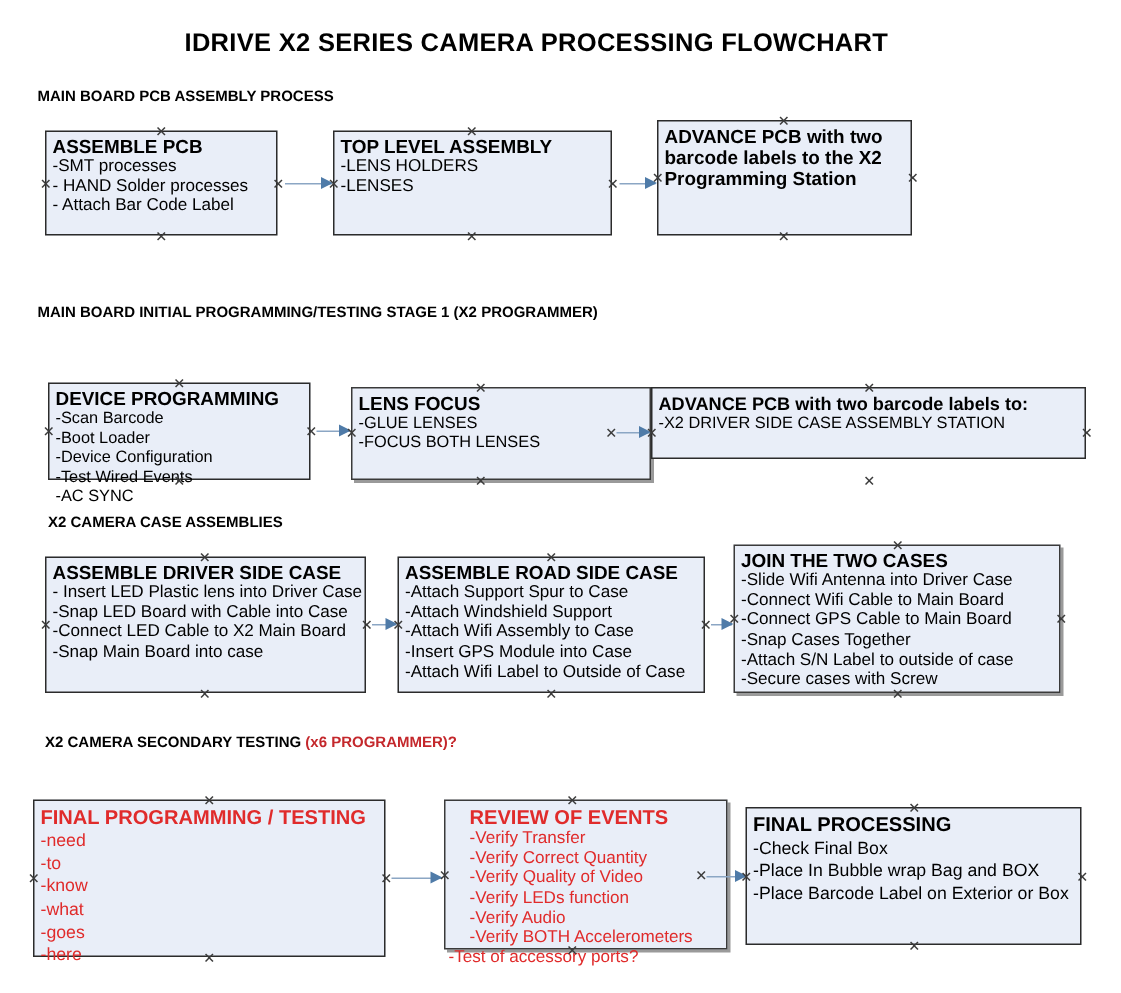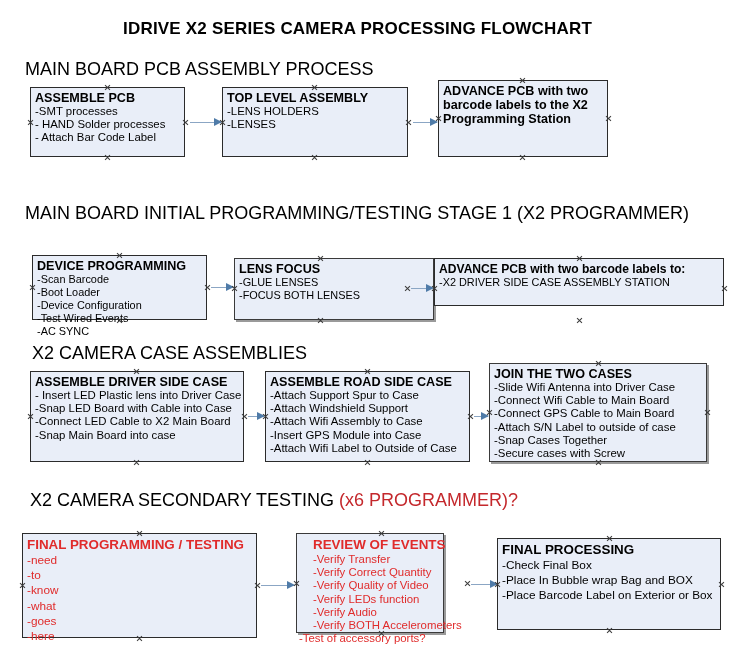--- a/index.html
+++ b/index.html
@@ -17,22 +17,22 @@
     position:absolute;
     font-weight:bold;
     color:#000000;
     white-space:nowrap;
     letter-spacing:0.2px;
   }
   .doc-title{font-size:17px;left:123px;top:19px;}
 
   .section-head{
     position:absolute;
-    font-weight:normal;
-    font-size:18px;
+    font-weight:bold;
+    font-size:10px;
     color:#000;
     white-space:nowrap;
   }
   .section-head .accent{color:#c4282c;}
 
   .node{
     position:absolute;
     background:#e9eef8;
     border:1px solid #2b2b2b;
     box-sizing:border-box;
@@ -246,22 +246,22 @@
     <div class="shaft"></div>
     <div class="head"></div>
   </div>
 
   <div class="node shadow" style="left:489px;top:363px;width:218px;height:99px;">
     <div class="hd">JOIN THE TWO CASES</div>
     <ul>
       <li>-Slide Wifi Antenna into Driver Case</li>
       <li>-Connect Wifi Cable to Main Board</li>
       <li>-Connect GPS Cable to Main Board</li>
+      <li>-Snap Cases Together</li>
       <li>-Attach S/N Label to outside of case</li>
-      <li>-Snap Cases Together</li>
       <li>-Secure cases with Screw</li>
     </ul>
   </div>
   <div class="handle" style="left:595px;top:360px;"></div>
   <div class="handle" style="left:595px;top:459px;"></div>
   <div class="handle" style="left:486px;top:409px;"></div>
   <div class="handle" style="left:704px;top:409px;"></div>
 
   <div class="section-head" style="left:30px;top:490px;">
     <span>X2 CAMERA SECONDARY TESTING </span><span class="accent">(x6 PROGRAMMER)?</span>
@@ -281,21 +281,21 @@
   <div class="handle" style="left:136px;top:530px;"></div>
   <div class="handle" style="left:136px;top:635px;"></div>
   <div class="handle" style="left:19px;top:582px;"></div>
   <div class="handle" style="left:254px;top:582px;"></div>
 
   <div class="arrow" style="left:261px;top:581px;width:33px;">
     <div class="shaft"></div>
     <div class="head"></div>
   </div>
 
-  <div class="node shadow red" style="left:296px;top:533px;width:148px;height:100px;padding-left:16px;">
+  <div class="node shadow red" style="left:296px;top:533px;width:189px;height:100px;padding-left:16px;">
     <div class="hd big">REVIEW OF EVENTS</div>
     <ul>
       <li>-Verify Transfer</li>
       <li>-Verify Correct Quantity</li>
       <li>-Verify Quality of Video</li>
       <li>-Verify LEDs function</li>
       <li>-Verify Audio</li>
       <li>-Verify BOTH Accelerometers</li>
     </ul>
   </div>

